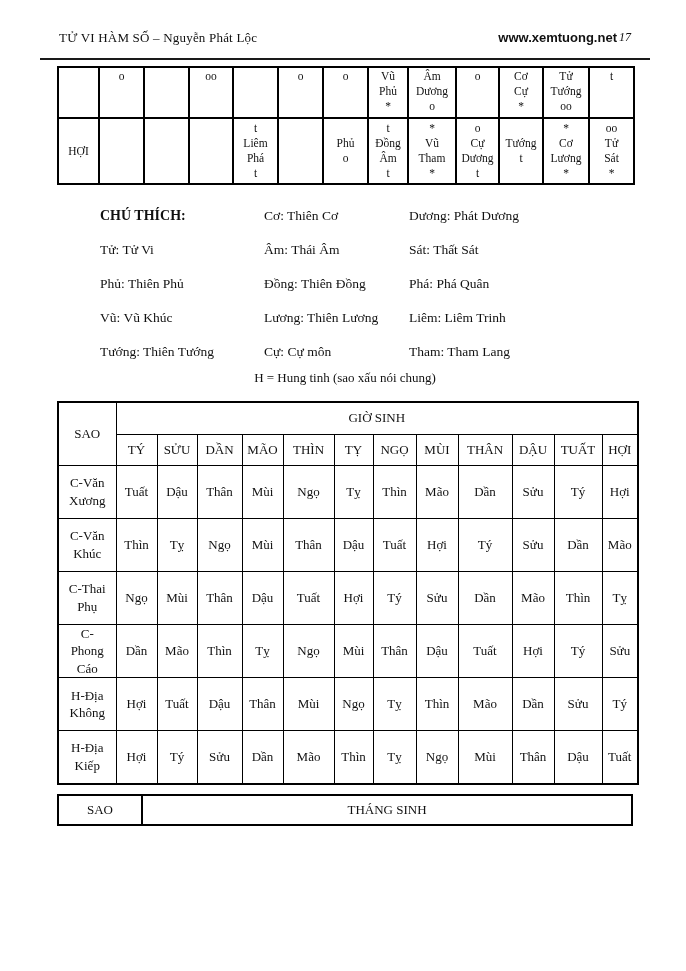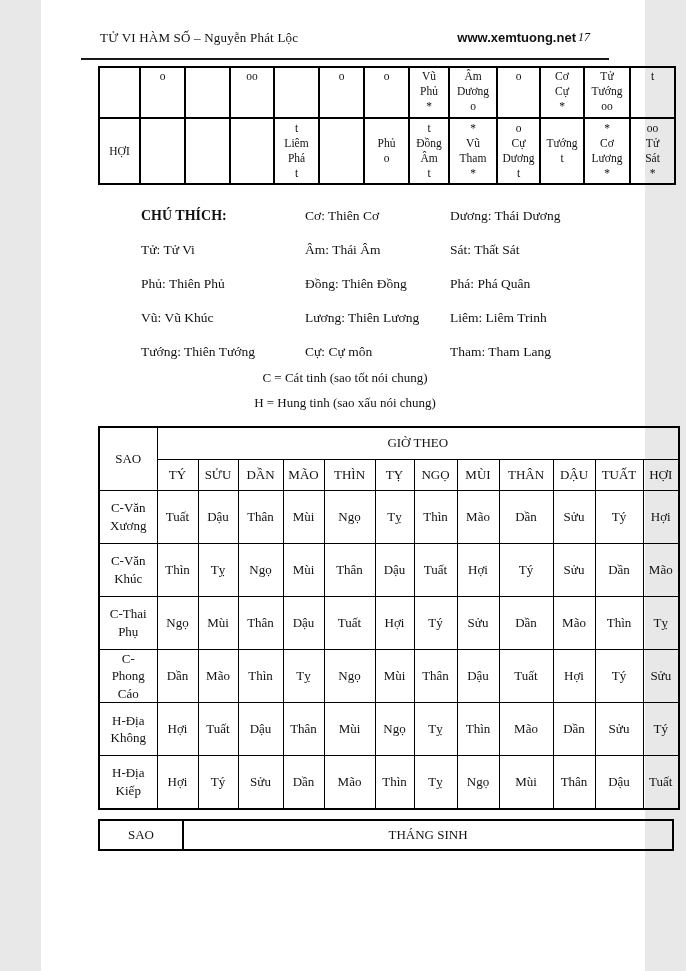--- a/index.html
+++ b/index.html
@@ -1,20 +1,20 @@
 <!DOCTYPE html>
 <html><head>
 <meta charset="utf-8">
 <style>
   * { margin: 0; padding: 0; box-sizing: border-box; }
   html, body { background: #e8e8e8; }
   body { font-family: "Liberation Serif", serif; color: #111; }
 
   .page {
-    width: 604px; height: 971px;
+    width: 686px; height: 971px;
     background: #ffffff;
     margin: 0 auto;
     position: relative;
     padding: 30px 53px 0 57px;
   }
 
   
   .page-header {
     display: flex; justify-content: space-between; align-items: baseline;
     font-size: 13px;
@@ -167,37 +167,36 @@
 Sát
 *</td>
         </tr>
       </tbody>
   </table>
 
   <div class="legend">
     <div class="legend-grid" id="legend-grid">
         <div class="legend-title">CHÚ THÍCH:</div>
         <div>Cơ: Thiên Cơ</div>
-        <div>Dương: Thái Dương</div>
+        <div>Dương: Phát Dương</div>
         <div>Tử: Tử Vi</div>
         <div>Âm: Thái Âm</div>
         <div>Sát: Thất Sát</div>
         <div>Phủ: Thiên Phủ</div>
         <div>Đồng: Thiên Đồng</div>
         <div>Phá: Phá Quân</div>
         <div>Vũ: Vũ Khúc</div>
         <div>Lương: Thiên Lương</div>
         <div>Liêm: Liêm Trinh</div>
         <div>Tướng: Thiên Tướng</div>
         <div>Cự: Cự môn</div>
         <div>Tham: Tham Lang</div>
       </div>
   </div>
 
-  <div class="note">C = Cát tinh (sao tốt nói chung)</div>
   <div class="note">H = Hung tinh (sao xấu nói chung)</div>
 
   <table class="hours-table">
     <colgroup>
       <col style="width:58px">
         <col style="width:41px">
         <col style="width:40px">
         <col style="width:45px">
       <col style="width:41px">
         <col style="width:51px">
@@ -205,21 +204,21 @@
         <col style="width:43px">
       <col style="width:42px">
         <col style="width:54px">
         <col style="width:42px">
         <col style="width:48px">
       <col style="width:36px">
     </colgroup>
     <thead>
       <tr class="group-row">
         <th class="corner" rowspan="2">SAO</th>
-        <th colspan="12">GIỜ THEO</th>
+        <th colspan="12">GIỜ SINH</th>
       </tr>
       <tr class="cols-row" id="hours-cols">
           <th>TÝ</th>
           <th>SỬU</th>
           <th>DẦN</th>
           <th>MÃO</th>
           <th>THÌN</th>
           <th>TỴ</th>
           <th>NGỌ</th>
           <th>MÙI</th>

